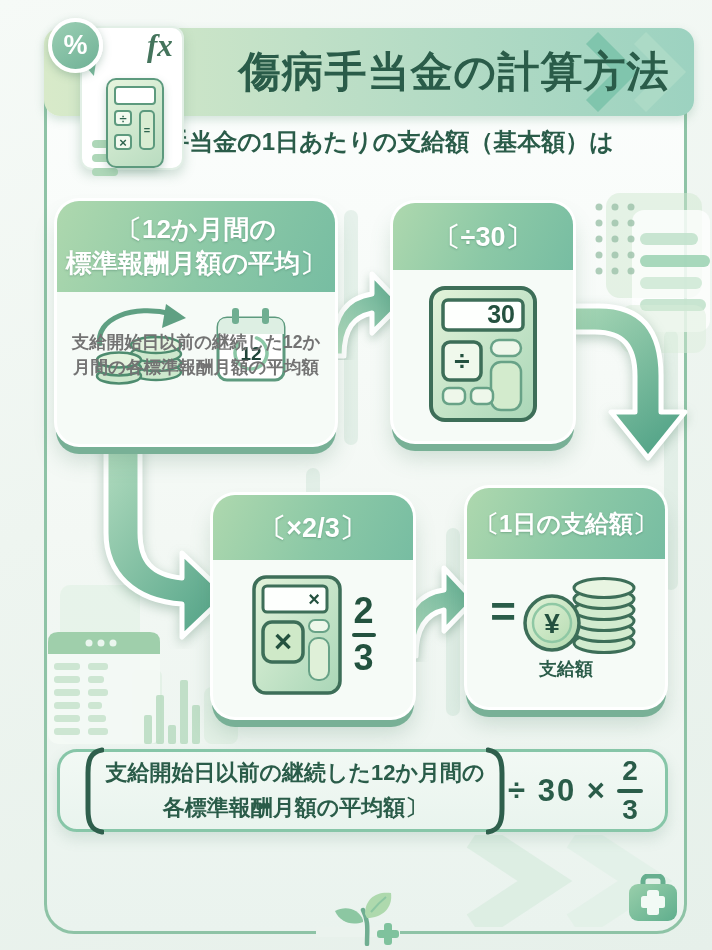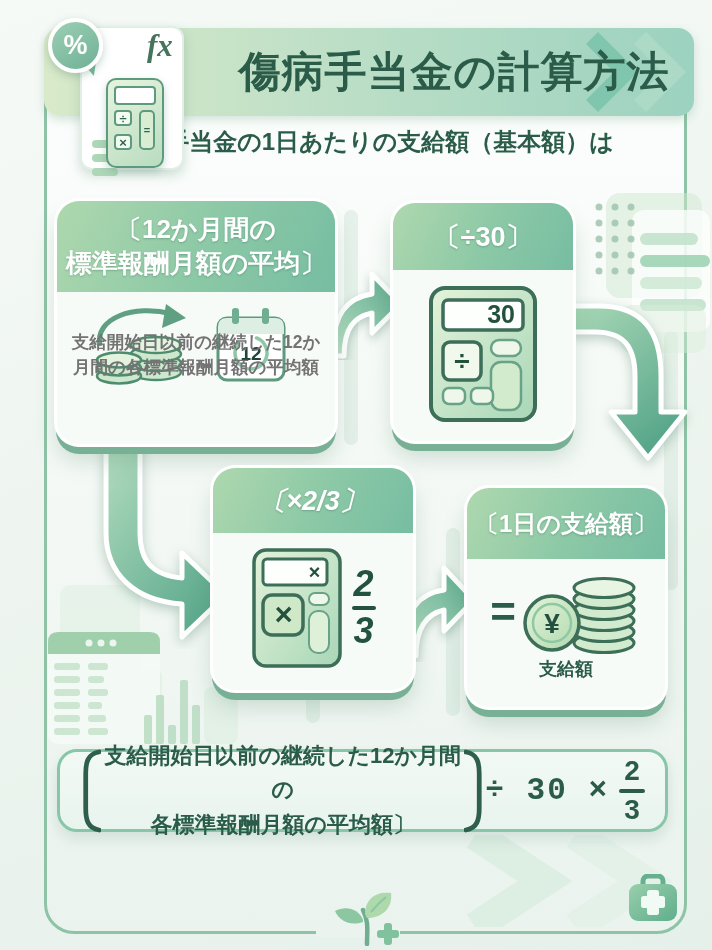--- a/index.html
+++ b/index.html
@@ -52,41 +52,41 @@
     background:linear-gradient(115deg,#aed8ae 0%,#8bc8a6 55%,#77bda2 100%);
     display:flex;flex-direction:column;align-items:center;justify-content:center;
     text-shadow:0 1px 2px rgba(50,100,80,.35);}
   .card-body{position:relative;}
   #card-average{left:57px;top:201px;width:278px;height:243px;}
   #card-average .card-head{height:91px;font-size:26px;line-height:1.3;}
   #card-average .caption{position:absolute;left:0;bottom:9px;width:100%;text-align:center;
     font-size:17.5px;font-weight:800;line-height:1.4;color:#737373;}
   #card-divide{left:393px;top:203px;width:180px;height:238px;}
   #card-divide .card-head{height:67px;font-size:27px;}
-  #card-multiply{left:213px;top:468px;width:200px;height:222px;font-style:italic;}
+  #card-multiply{left:213px;top:495px;width:200px;height:222px;}
   #card-multiply .card-head{height:65px;font-size:27px;}
   #card-multiply .card-body{display:flex;align-items:center;justify-content:center;gap:9px;height:150px;}
   #card-result{left:467px;top:488px;width:198px;height:219px;}
   #card-result .card-head{height:71px;font-size:24px;}
   #card-result .result-row{display:flex;align-items:center;justify-content:center;gap:4px;margin-top:6px;}
   #card-result .equals{font-size:44px;font-weight:900;color:#2a5c49;}
   #card-result .caption{text-align:center;font-size:18px;font-weight:800;color:#2a5c49;margin-top:-2px;}
   .calc-wrap{display:flex;align-items:center;justify-content:center;margin-top:14px;}
   .fraction{text-align:center;font-weight:800;color:#23523f;line-height:1.02;}
   .fraction .bar{background:#23523f;border-radius:2px;margin:3px auto;}
   .frac-lg{font-size:36px;}
   .frac-lg .bar{width:24px;height:4.5px;}
   
   .formula{left:57px;top:749px;width:611px;height:83px;box-sizing:border-box;z-index:5;
     border:3px solid #87c6a8;border-radius:20px;
     background:linear-gradient(180deg,#f2f9f4,#e9f4ee);
     box-shadow:0 7px 14px rgba(90,140,115,.18);
     display:flex;align-items:center;justify-content:center;padding:0 20px;}
   .formula-text{font-size:22px;font-weight:800;line-height:1.55;text-align:center;color:#2a5c49;width:382px;}
-  .formula-op{font-size:31px;font-weight:800;color:#2a5c49;margin-left:0;white-space:nowrap;letter-spacing:2px;font-family:Liberation Mono, monospace;}
+  .formula-op{font-size:31px;font-weight:800;color:#2a5c49;margin-left:0;white-space:nowrap;letter-spacing:2px;}
   .frac-sm{font-size:28px;margin-left:10px;color:#2a5c49;}
   .frac-sm .bar{width:26px;height:4px;background:#2a5c49;}
   
   .stripe{width:14px;background:rgba(165,205,180,.22);border-radius:7px;z-index:2;}
   .deco{z-index:2;}
   .arrow{z-index:3;}
   .kit{z-index:3;}
   .sprout{z-index:7;}
   .border-gap{left:316px;top:927px;width:84px;height:10px;background:#ebf3ee;z-index:6;}
 </style>

